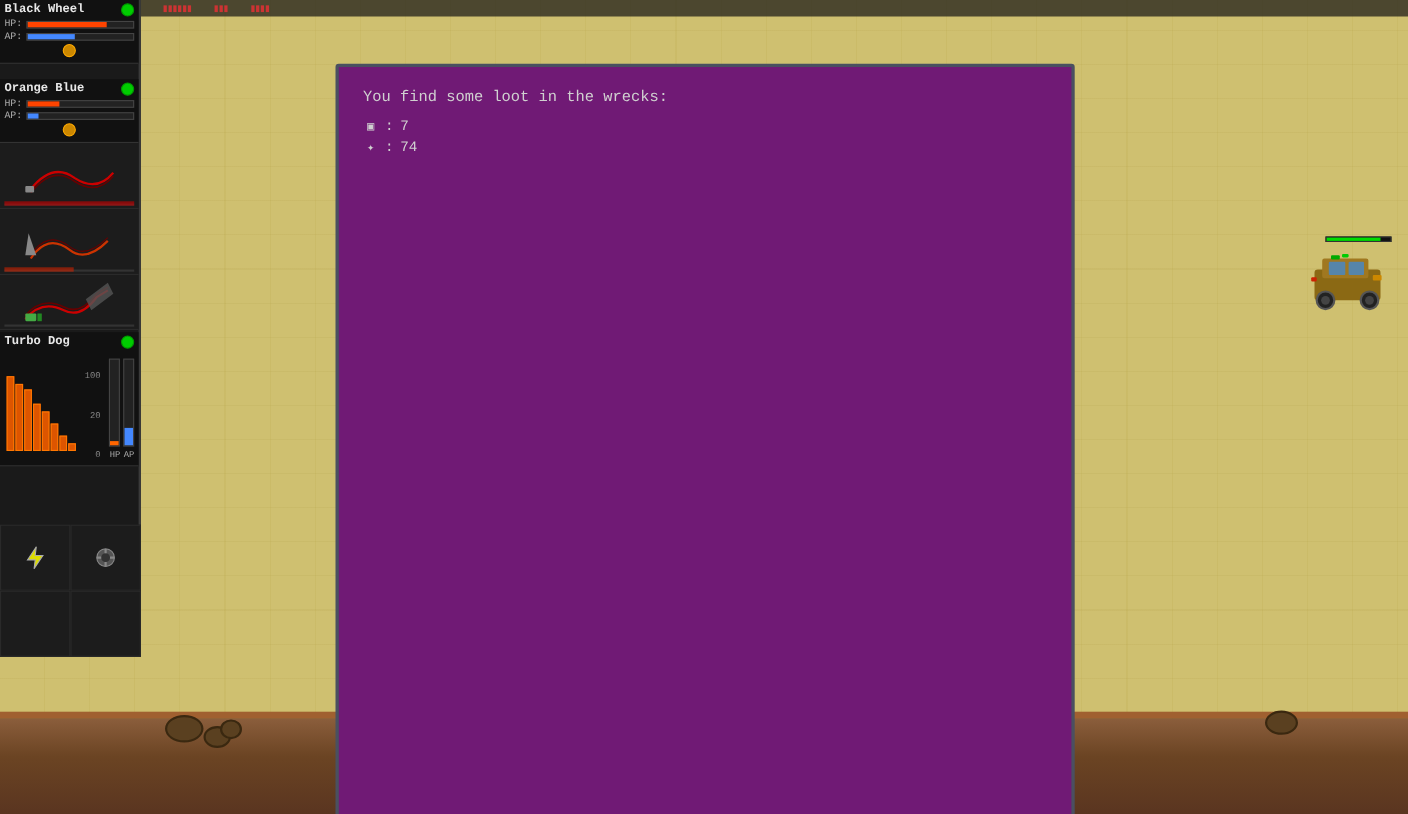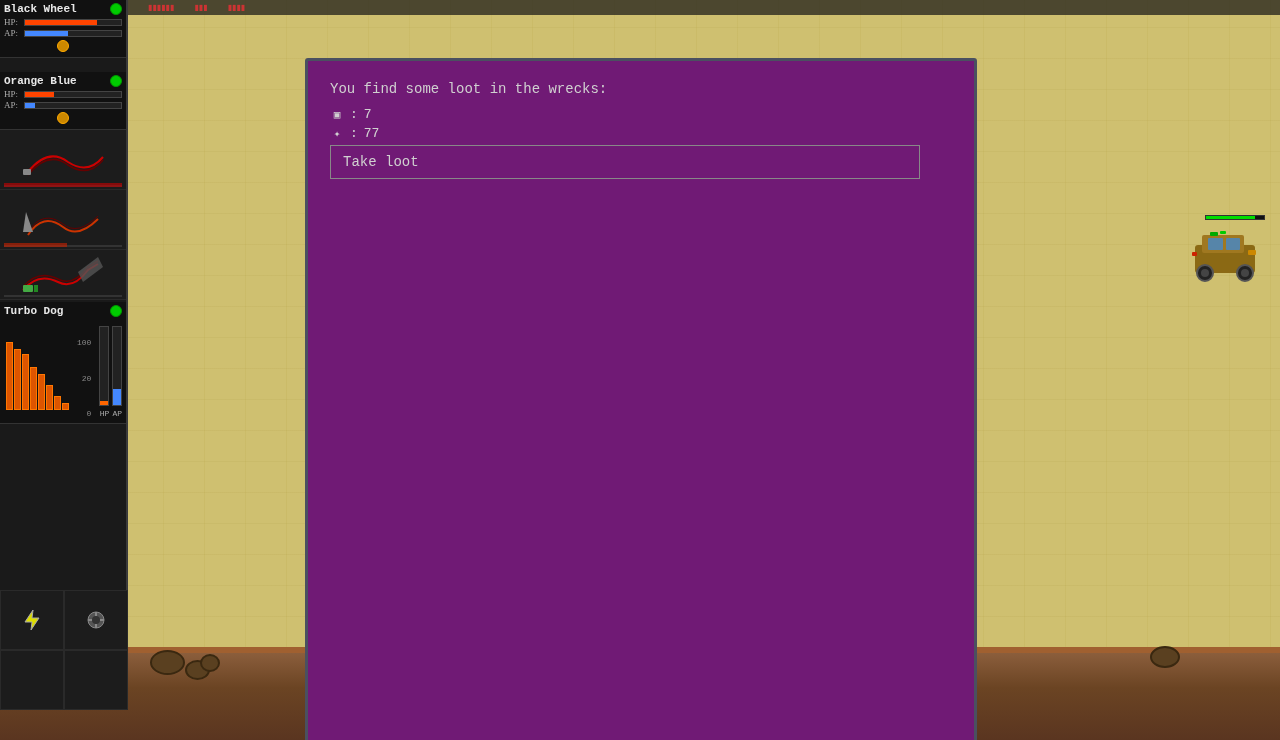--- a/index.html
+++ b/index.html
@@ -60,21 +60,21 @@
       height: 6px;
       background: #a06030;
     }
 
     
     .sidebar {
       position: absolute;
       left: 0;
       top: 0;
       width: 128px;
-      height: 710px;
+      height: 597px;
       background: #1a1a1a;
       border-right: 2px solid #3a3a3a;
       z-index: 10;
     }
 
     
     .player-card {
       background: #111;
       border-bottom: 1px solid #333;
       padding: 3px 4px;
@@ -105,21 +105,20 @@
       display: flex;
       align-items: center;
       margin-bottom: 1px;
     }
 
     .stat-label {
       color: #aaa;
       font-size: 9px;
       width: 20px;
       flex-shrink: 0;
-      font-family: Liberation Serif, serif;
     }
 
     .stat-bar-bg {
       flex: 1;
       height: 7px;
       background: #222;
       border: 1px solid #444;
       position: relative;
       overflow: hidden;
     }
@@ -555,18 +554,17 @@
 
   <div class="loot-item-row">
     <span class="loot-icon">▣</span>
     <span>:</span>
     <span>7</span>
   </div>
 
   <div class="loot-item-row">
     <span class="loot-icon">✦</span>
     <span>:</span>
-    <span>77</span>
-  </div>
-
-
-  <button class="take-loot-btn">Take loot</button>
+    <span>74</span>
+  </div>
+
+
 </div>
 
 </body></html>

